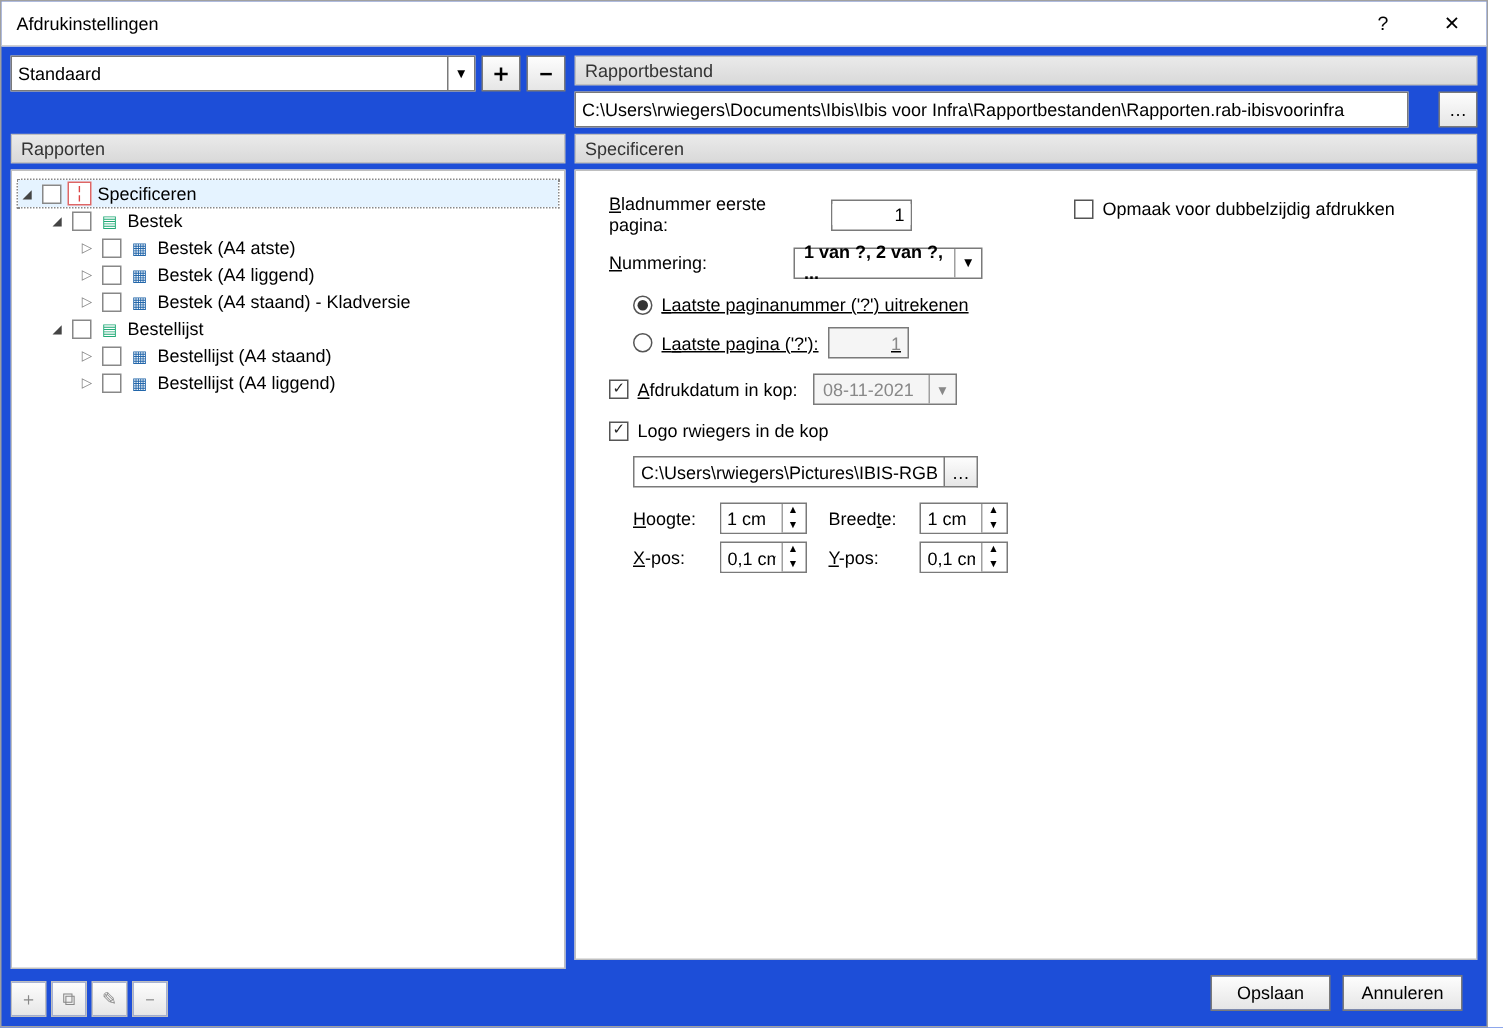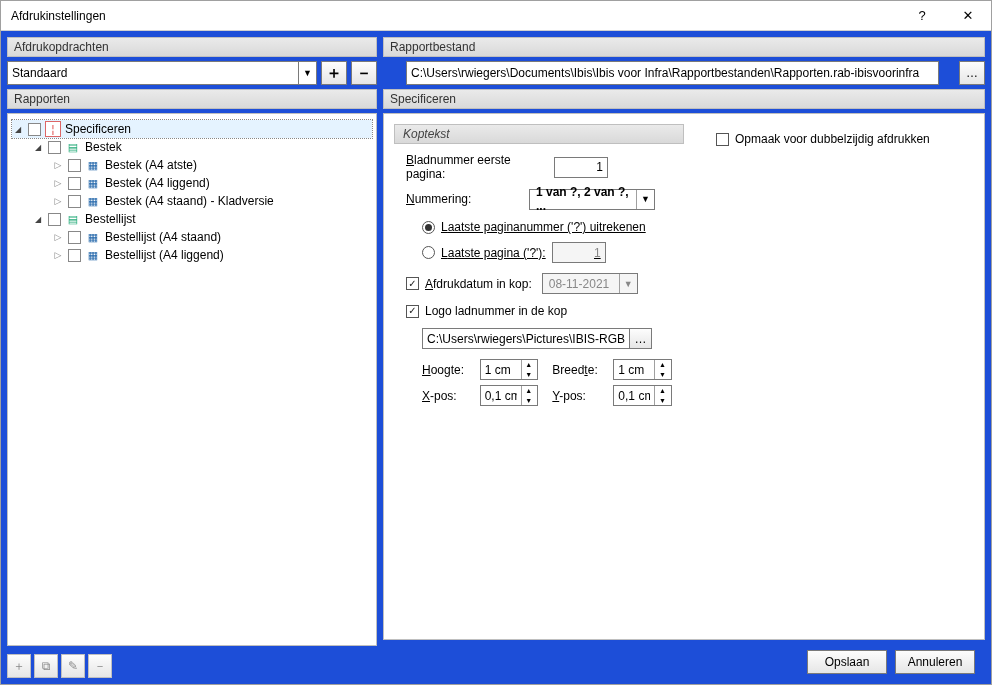--- a/index.html
+++ b/index.html
@@ -14,21 +14,21 @@
   .lower { flex:1; display:flex; gap:6px; overflow:hidden;}
   .col-left { width:370px; display:flex; flex-direction:column; gap:4px; }
   .col-right { flex:1; display:flex; flex-direction:column; gap:4px; }
   .group-label { background:linear-gradient(#eaeaea,#d9d9d9); border:1px solid #bfbfbf; padding:2px 6px; font-size:12px; color:#333; }
   .panel { border:1px solid #bfbfbf; background:#fff; }
   .hdr-row { display:flex; gap:4px; align-items:center;}
   .combo { flex:1; display:flex; align-items:center; border:1px solid #7a7a7a; background:#fff; height:24px; }
   .combo input { flex:1; border:none; padding:0 4px; font-size:12px; outline:none; background:transparent;}
   .combo .arrow { width:18px; height:100%; border-left:1px solid #7a7a7a; display:flex; align-items:center; justify-content:center; font-size:9px;}
   .sqbtn { width:26px; height:24px; border:1px solid #7a7a7a; background:linear-gradient(#fdfdfd,#e6e6e6); display:flex; align-items:center; justify-content:center; font-size:16px; font-weight:bold; cursor:pointer;}
-  .filepath-row { display:flex; gap:20px;margin-left:23px; }
+  .filepath-row { display:flex; gap:20px; }
   .filepath-row input { flex:1; height:24px; border:1px solid #7a7a7a; padding:0 4px; font-size:12px;}
   .filepath-row .browse { width:26px; height:24px; border:1px solid #7a7a7a; background:linear-gradient(#fdfdfd,#e6e6e6); display:flex;align-items:center;justify-content:center;}
   .tree { padding:6px 4px; height:100%; overflow:auto; }
   .node { display:flex; align-items:center; gap:4px; height:18px; padding-left:0;}
   .exp { width:12px; height:12px; display:flex; align-items:center; justify-content:center; color:#555; font-size:10px; cursor:pointer;}
   .exp.open::before { content:"◢"; font-size:8px; color:#444;}
   .exp.closed::before { content:"▷"; font-size:9px; color:#888;}
   .chk { width:13px; height:13px; border:1px solid #888; background:#fff;}
   .ico { width:16px; height:16px; display:flex; align-items:center; justify-content:center; font-size:11px;}
   .ico.spec { background:#fff; border:1px solid #d66; color:#d44;}
@@ -82,21 +82,20 @@
     <div class="controls">
       <button>?</button>
       <button>✕</button>
     </div>
   </div>
 
   <div class="content">
 
     <div class="upper">
       <div class="col-left">
-        <div class="group-label">Afdrukopdrachten</div>
         <div class="hdr-row">
           <div class="combo">
             <input value="Standaard" style="">
             <div class="arrow">▼</div>
           </div>
           <div class="sqbtn">＋</div>
           <div class="sqbtn">－</div>
         </div>
       </div>
       <div class="col-right">
@@ -167,21 +166,20 @@
           <div class="tb">✎</div>
           <div class="tb">－</div>
         </div>
       </div>
 
       <div class="col-right" style="display:flex;flex-direction:column;">
         <div class="group-label">Specificeren</div>
         <div class="panel spec-panel" style="flex:1;">
 
           <div class="spec-left">
-            <div class="sub-hdr">Koptekst</div>
             <div class="sub-body">
               <div class="form-row">
                 <label style="width:140px;"><u>B</u>ladnummer eerste pagina:</label>
                 <div class="numfield">
                     <input value="1" style="">
                   </div>
               </div>
               <div class="form-row">
                 <label style="width:115px;"><u>N</u>ummering:</label>
                 <div class="dropdown" style="width:126px;font-weight:bold;">
@@ -205,21 +203,21 @@
               <div class="check-opt">
                 <span class="check checked"></span>
                 <label><u>A</u>fdrukdatum in kop:</label>
                 <div class="dropdown disabled" style="width:96px; margin-left:4px;">
                   <span>08-11-2021</span>
                   <div class="arrow">▼</div>
                 </div>
               </div>
               <div class="check-opt">
                 <span class="check checked"></span>
-                <label>Logo ladnummer in de kop</label>
+                <label>Logo rwiegers in de kop</label>
               </div>
               <div class="logo-path" style="margin-left:16px;">
                 <input value="C:\Users\rwiegers\Pictures\IBIS-RGB-logo-on" style="">
                 <div class="browse">…</div>
               </div>
               <div class="dim-grid" style="margin-left:16px;">
                 <label><u>H</u>oogte:</label>
                 <div class="spinner">
                     <input value="1 cm" style="">
                     <div class="arrows">

